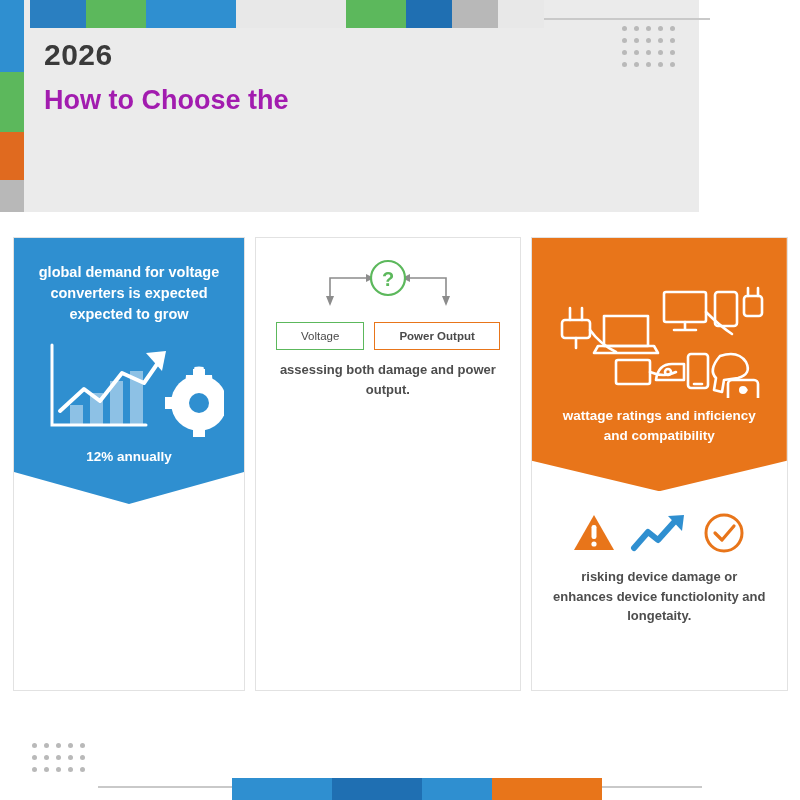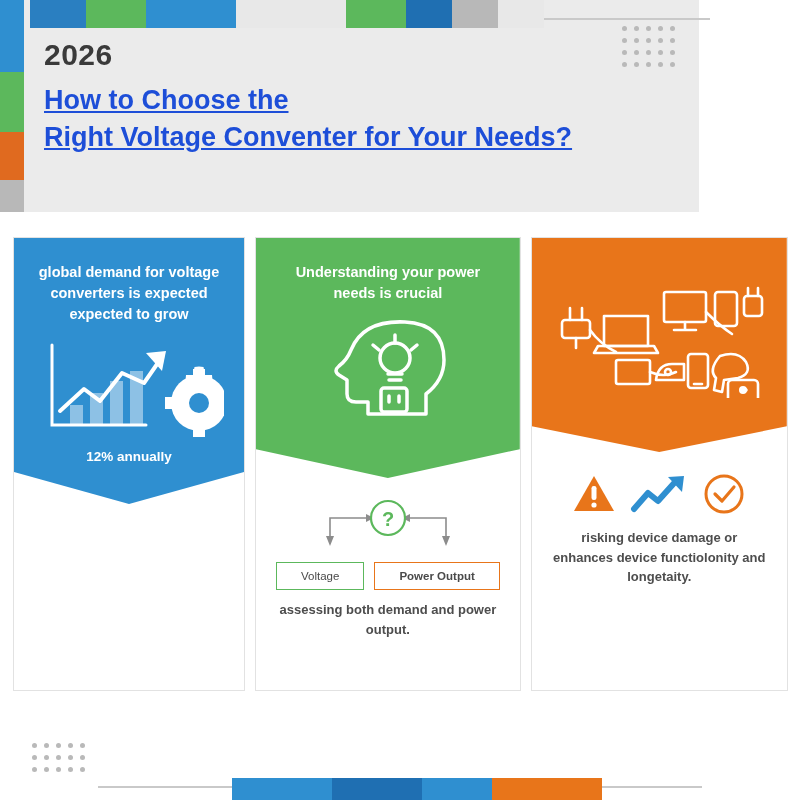--- a/index.html
+++ b/index.html
@@ -45,24 +45,23 @@
   }
 
   .year {
     position: absolute; left: 44px; top: 38px;
     font-size: 30px; font-weight: bold; color: #3a3a3a;
     letter-spacing: .5px;
     z-index: 3;
   }
   .title {
     position: absolute; left: 44px; top: 82px;
-    font-size: 27px; font-weight: bold; color: #1d4ed8;
+    font-size: 27px; font-weight: bold; color: #a21caf;
     line-height: 1.38;
     z-index: 3;
-    text-decoration: underline;
   }
 
   
   .dots { position: absolute; display: grid; gap: 7px; z-index: 3; }
   .dots span {
     width: 5px; height: 5px; border-radius: 50%;
     background: #b9b9b9; display: block;
   }
   .dots-tr { right: 24px; top: 26px; grid-template-columns: repeat(5, 5px); }
   .dots-bl { left: 32px; bottom: 28px; grid-template-columns: repeat(5, 5px); }
@@ -218,21 +217,20 @@
     <span></span>
       <span></span>
       <span></span>
       <span></span>
       <span></span>
   </div>
 
   <div class="year">2026</div>
   <div class="title">
     <div>How to Choose the</div>
-    <div>Right Voltage Conventer for Your Needs?</div>
   </div>
 
   <div class="cards">
 
     <div class="card c1">
       <div class="banner">
         <div class="bg"></div>
         <div class="banner-content">
           <h3>global demand for voltage converters is expected expected to grow</h3>
           <div class="art">
@@ -265,59 +263,40 @@
           </div>
           <div class="subnote">12% annually</div>
         </div>
       </div>
       <div class="card-body">
         <p></p>
       </div>
     </div>
 
     <div class="card c2">
-      <div class="banner">
-        <div class="bg"></div>
-        <div class="banner-content">
-          <h3>Understanding your power needs is crucial</h3>
-          <div class="art">
-            <svg width="150" height="120" viewBox="0 0 150 120">
-              <g stroke="#ffffff" stroke-width="3.5" fill="none" stroke-linejoin="round" stroke-linecap="round">
-                <path d="M113 104 L113 84 q18 -14 18 -34 Q131 14 92 12 Q50 10 38 40 q-4 10 -12 16 -6 5 0 9 l8 5 0 14 q0 8 9 8 l12 0 0 12 z"></path>
-                <circle cx="82" cy="48" r="15"></circle>
-                <path d="M75 64 l14 0"></path>
-                <path d="M76 70 l12 0"></path>
-                <path d="M82 33 l0 -8 M66 40 l-6 -5 M98 40 l6 -5"></path>
-                <rect x="68" y="78" width="26" height="24" rx="3"></rect>
-                <path d="M76 86 l0 6 M86 86 l0 6"></path>
-              </g>
-            </svg>
-          </div>
-        </div>
-      </div>
       <div class="card-body">
         <div class="qrow">
           <svg width="160" height="60" viewBox="0 0 160 60">
             <g stroke="#8c8c8c" stroke-width="1.6" fill="none">
               <path d="M22 44 L22 22 L58 22"></path>
               <path d="M138 44 L138 22 L102 22"></path>
             </g>
             <polygon points="58,18 66,22 58,26" fill="#8c8c8c"></polygon>
             <polygon points="102,18 94,22 102,26" fill="#8c8c8c"></polygon>
             <polygon points="18,40 22,50 26,40" fill="#8c8c8c"></polygon>
             <polygon points="134,40 138,50 142,40" fill="#8c8c8c"></polygon>
             <circle cx="80" cy="22" r="17" fill="#ffffff" stroke="#5cb85c" stroke-width="2.2"></circle>
             <text x="80" y="30" text-anchor="middle" font-family="Liberation Sans, sans-serif" font-size="20" font-weight="bold" fill="#5cb85c">?</text>
           </svg>
         </div>
         <div class="tagrow">
           <span class="tag">Voltage</span>
           <span class="tag orange">Power Output</span>
         </div>
-        <p>assessing both demand and power output.</p>
+        <p>assessing both damage and power output.</p>
       </div>
     </div>
 
     <div class="card c3">
       <div class="banner">
         <div class="bg"></div>
         <div class="banner-content">
           <div class="art">
             <svg width="215" height="130" viewBox="0 0 215 130">
               <g stroke="#ffffff" stroke-width="2.6" fill="none" stroke-linejoin="round" stroke-linecap="round">
@@ -352,20 +331,21 @@
 
                 <path d="M38 62 q10 14 26 22"></path>
                 <path d="M154 44 q14 14 26 22"></path>
                 <path d="M98 104 q14 6 26 0"></path>
               </g>
               <g fill="#ffffff">
                 <circle cx="191" cy="122" r="4"></circle>
               </g>
             </svg>
           </div>
+          <div class="subnote body-heading">wattage ratings and inficiency and compatibility</div>
         </div>
       </div>
       <div class="card-body">
         <div class="iconrow">
           <svg width="44" height="42" viewBox="0 0 44 42">
             <path d="M22 3 L42 38 L2 38 Z" fill="#e8751a"></path>
             <rect x="19.5" y="13" width="5" height="14" rx="2.2" fill="#ffffff"></rect>
             <circle cx="22" cy="32" r="2.6" fill="#ffffff"></circle>
           </svg>
           <svg width="58" height="42" viewBox="0 0 58 42">

